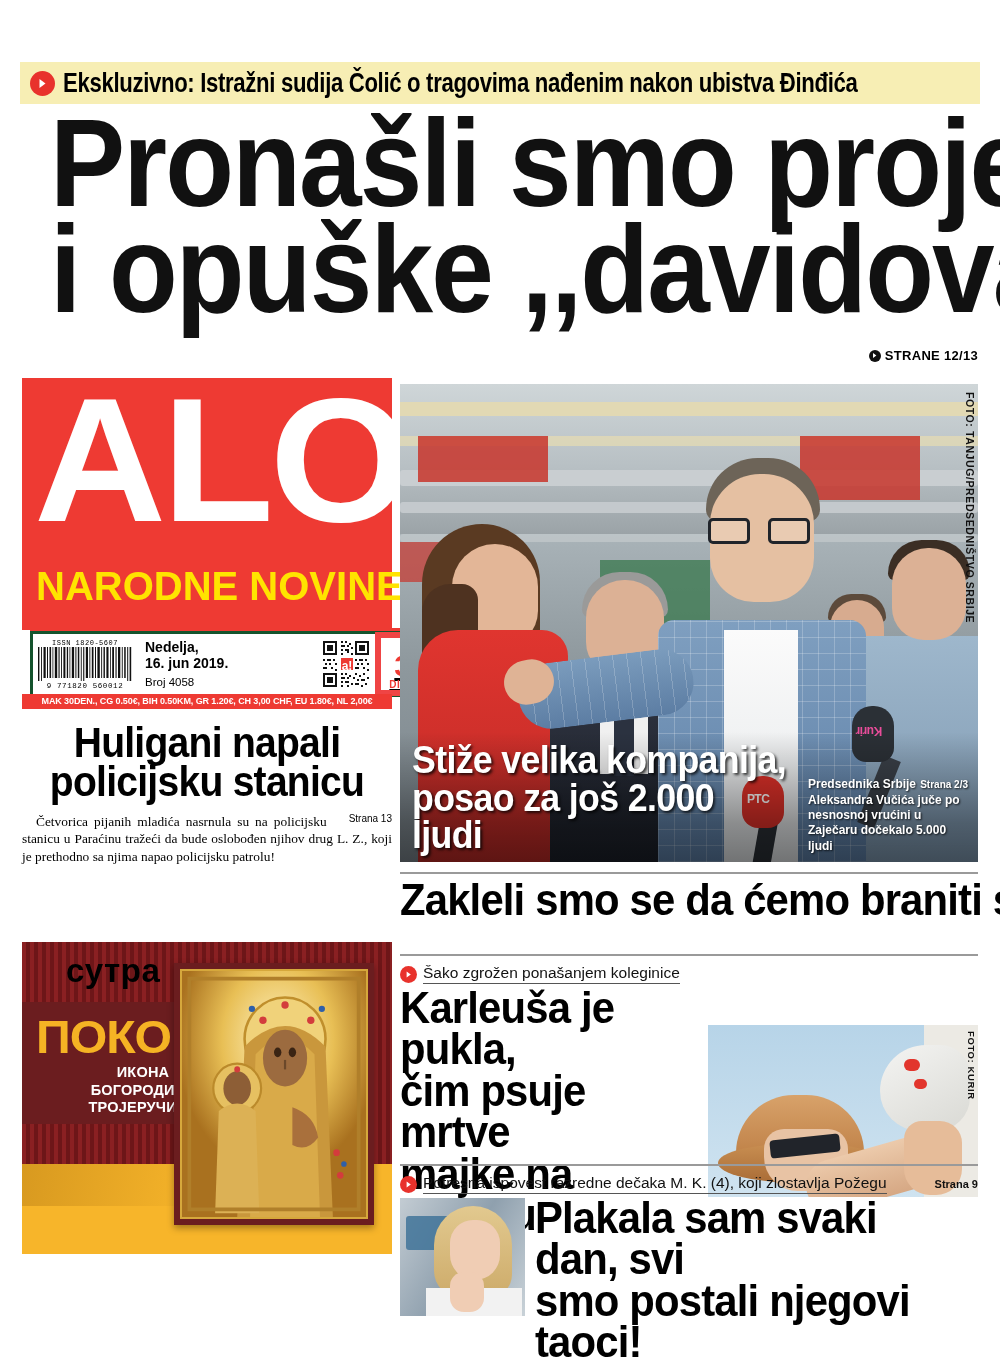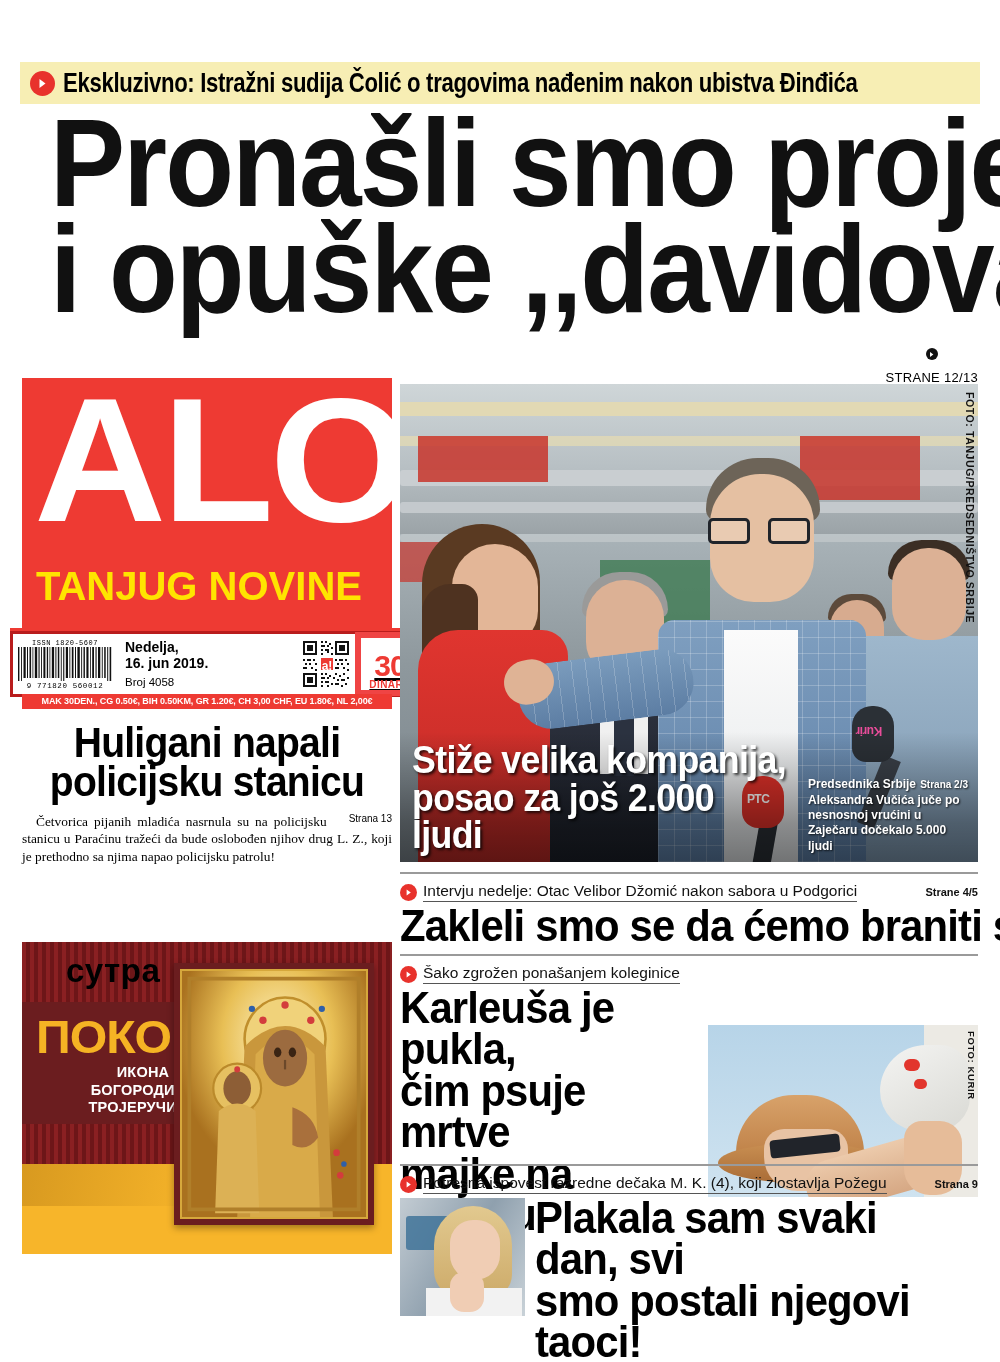--- a/index.html
+++ b/index.html
@@ -49,22 +49,22 @@
     letter-spacing:-2px;
     white-space:nowrap;
     display:block;
     transform:scaleX(.90);
   }
   .main-head .l1{font-size:125px;}
   .main-head .l2{font-size:125px;margin-top:-4px;}
 
   .strane-top{
     position:absolute;right:22px;top:348px;
-    font-size:13px;font-weight:400;letter-spacing:.3px;
-    display:flex;align-items:center;gap:10px;flex-direction:column;
+    font-size:13px;font-weight:700;letter-spacing:.3px;
+    display:flex;align-items:center;gap:4px;
   }
   .dot-arrow{
     width:12px;height:12px;border-radius:50%;background:#111;
     display:inline-flex;align-items:center;justify-content:center;flex:0 0 auto;
   }
 
   
   .masthead{
     position:absolute;left:22px;top:378px;width:370px;height:252px;
     background:#ee3a33;
@@ -80,22 +80,22 @@
     position:absolute;left:14px;top:188px;
     font-family:"Liberation Sans Narrow","Liberation Sans",sans-serif;
     font-weight:700;font-size:40px;line-height:1;
     color:#ffe400;letter-spacing:0px;
     transform:scaleX(1.0);transform-origin:left top;
     white-space:nowrap;
   }
 
   
   .infostrip{
-    position:absolute;left:10px;top:628px;width:424px;height:66px;
-    background:#b91c1c;border-top:3px solid #ee3a33;
+    position:absolute;left:30px;top:628px;width:424px;height:66px;
+    background:#14532d;border-top:3px solid #ee3a33;
     display:flex;align-items:stretch;
   }
   .infostrip .inner{
     margin:3px;background:#fff;flex:1;display:flex;align-items:center;
     padding:0 4px;gap:6px;
   }
   .barcode-wrap{width:96px;flex:0 0 auto;}
   .issn{font-size:7px;letter-spacing:.5px;text-align:center;font-family:"Liberation Mono",monospace;}
   .bars{height:34px;width:96px;display:block;}
   .barnum{font-size:7.5px;letter-spacing:.6px;text-align:center;font-family:"Liberation Mono",monospace;margin-top:1px;}
@@ -384,21 +384,21 @@
     <span class="dot-arrow">
       <svg width="7" height="7" viewBox="0 0 7 7">
           <path d="M2 1 L5.4 3.5 L2 6 Z" fill="#ffffff"></path>
         </svg>
     </span>
     <span>STRANE 12/13</span>
   </div>
 
   <div class="masthead">
     <div class="alo">ALO!</div>
-    <div class="sub">TANJUG NOVINE</div>
+    <div class="sub">NARODNE NOVINE</div>
   </div>
 
   <div class="infostrip">
     <div class="inner">
       <div class="barcode-wrap">
         <div class="issn">ISSN 1820-5607</div>
         <svg class="bars" viewBox="0 0 96 34" preserveAspectRatio="none">
           <g fill="#111">
             <rect x="1" y="0" width="1.4" height="34"></rect>
               <rect x="4" y="0" width="0.9" height="34"></rect>
@@ -653,29 +653,20 @@
     </div>
 
     <div class="photo-deck">
       <span class="pg">Strana 2/3</span>
       <span>Predsednika Srbije Aleksandra Vučića juče po nesnosnoj vrućini u Zaječaru dočekalo 5.000 ljudi</span>
     </div>
   </div>
 
   <div class="hr-right" style="top:872px;"></div>
   <div class="rblock" id="story-interview">
-    <div class="kick">
-      <span class="bullet-circle">
-        <svg width="9" height="9" viewBox="0 0 9 9">
-            <path d="M2.6 1.4 L6.8 4.5 L2.6 7.6 Z" fill="#ffffff"></path>
-          </svg>
-      </span>
-      <span class="ktxt">Intervju nedelje: Otac Velibor Džomić nakon sabora u Podgorici</span>
-      <span class="pg">Strane 4/5</span>
-    </div>
     <div class="rhead">Zakleli smo se da ćemo braniti svetinje!</div>
   </div>
 
   <div class="hr-right" style="top:954px;"></div>
   <div class="rblock" id="story-karleusa">
     <div class="kick">
       <span class="bullet-circle">
         <svg width="9" height="9" viewBox="0 0 9 9">
             <path d="M2.6 1.4 L6.8 4.5 L2.6 7.6 Z" fill="#ffffff"></path>
           </svg>

